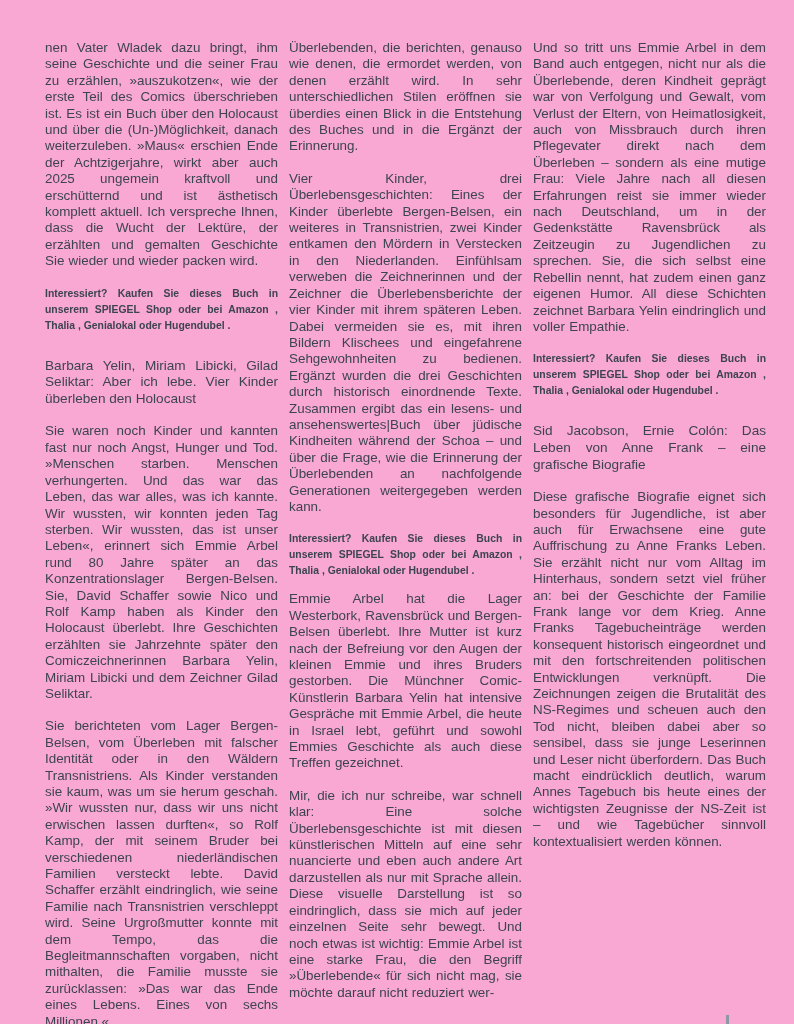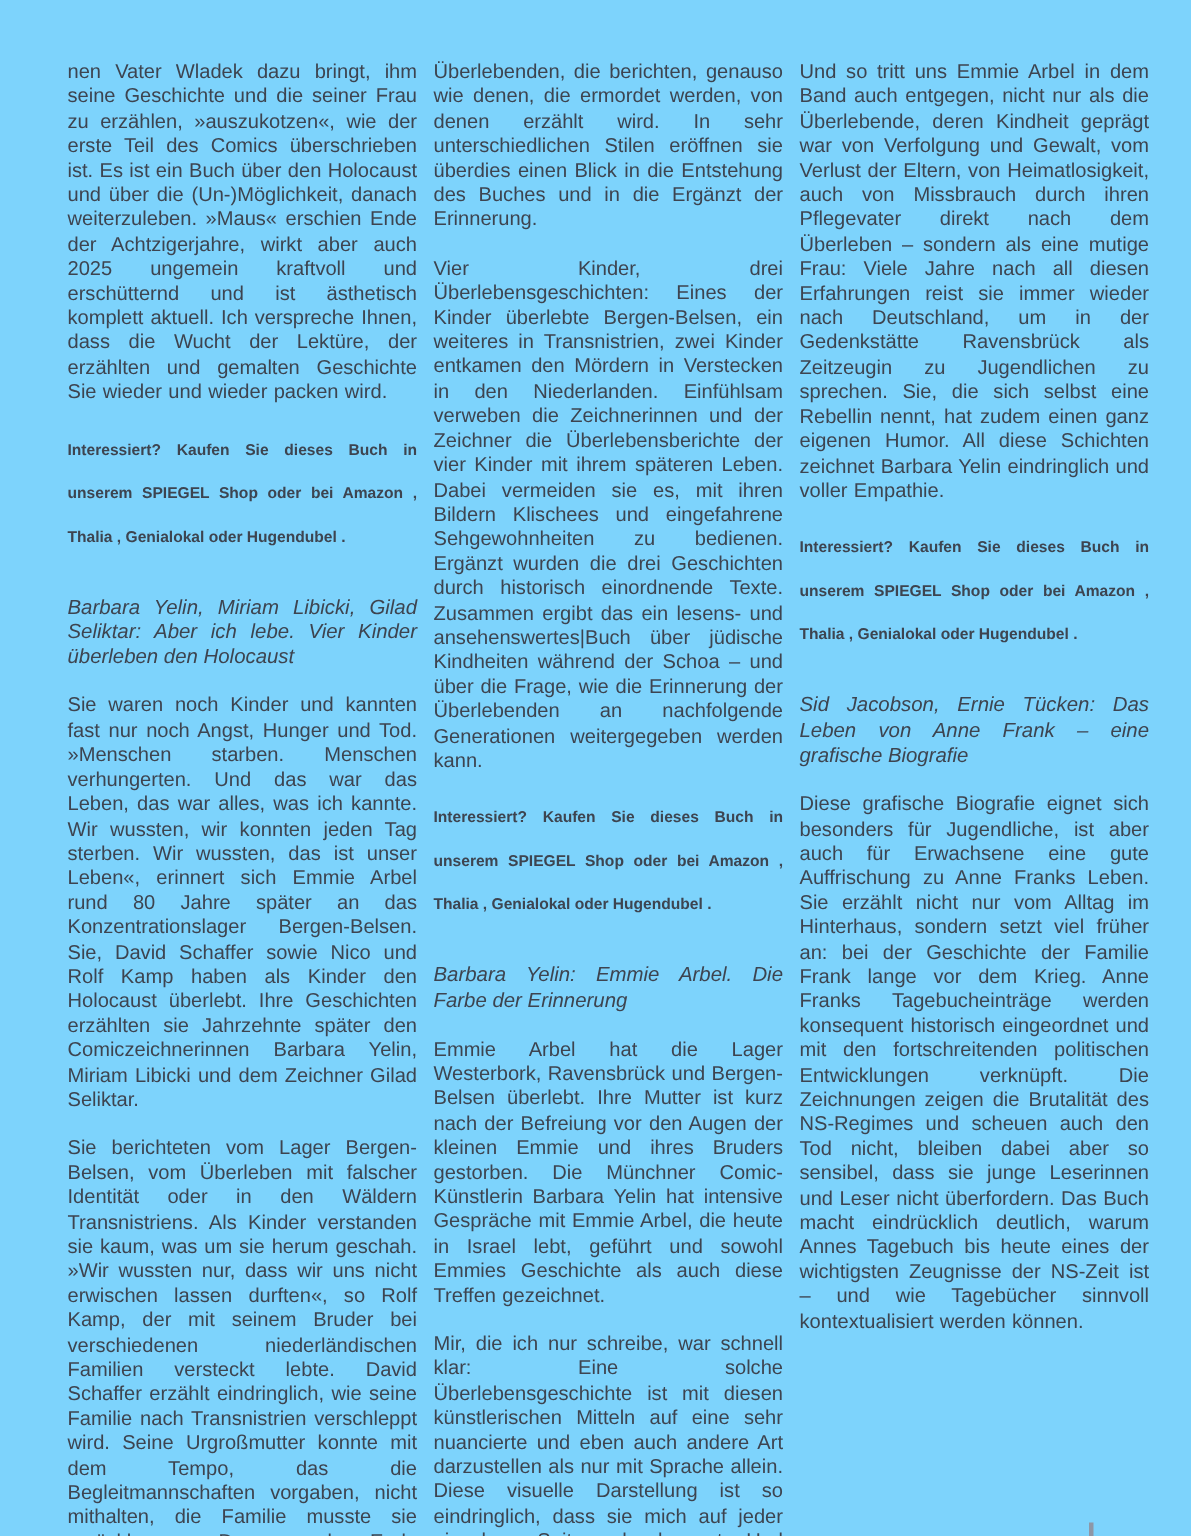--- a/index.html
+++ b/index.html
@@ -4,21 +4,21 @@
 <style>
   html, body {
     margin: 0;
     padding: 0;
     background: #ffffff;
   }
   .page {
     position: relative;
     width: 794px;
     height: 1024px;
-    background: #7dd3fc;
+    background: #f9a8d4;
     overflow: hidden;
     font-family: "Liberation Sans", "DejaVu Sans", sans-serif;
     color: #3d4450;
   }
   .cols {
     position: absolute;
     left: 45px;
     top: 40px;
     display: flex;
     gap: 11px;
@@ -36,27 +36,26 @@
     -webkit-hyphens: auto;
     word-spacing: 0.5px;
   }
   .heading {
     margin: 24px 0 16px 0;
     font-size: 13.6px;
     line-height: 16.6px;
     font-weight: normal;
     text-align: justify;
     hyphens: auto;
-    font-style: italic;
     -webkit-hyphens: auto;
   }
   .note {
     margin: 12px 0 12px 0;
     font-size: 10.4px;
-    line-height: 29px;
+    line-height: 16px;
     font-weight: 700;
     text-align: justify;
     color: #3d4450;
     cursor: pointer;
   }
   .caret {
     position: absolute;
     left: 726px;
     top: 1015px;
     width: 3px;
@@ -76,28 +75,27 @@
       <h2 class="heading">Barbara Yelin, Miriam Libicki, Gilad Seliktar: Aber ich lebe. Vier Kinder überleben den Holocaust</h2>
       <p class="body">Sie waren noch Kinder und kannten fast nur noch Angst, Hunger und Tod. »Menschen starben. Menschen verhungerten. Und das war das Leben, das war alles, was ich kannte. Wir wussten, wir konnten jeden Tag sterben. Wir wussten, das ist unser Leben«, erinnert sich Emmie Arbel rund 80 Jahre später an das Konzentrationslager Bergen-Belsen. Sie, David Schaffer sowie Nico und Rolf Kamp haben als Kinder den Holocaust überlebt. Ihre Geschichten erzählten sie Jahrzehnte später den Comiczeichnerinnen Barbara Yelin, Miriam Libicki und dem Zeichner Gilad Seliktar.</p>
       <p class="body">Sie berichteten vom Lager Bergen-Belsen, vom Überleben mit falscher Identität oder in den Wäldern Transnistriens. Als Kinder verstanden sie kaum, was um sie herum geschah. »Wir wussten nur, dass wir uns nicht erwischen lassen durften«, so Rolf Kamp, der mit seinem Bruder bei verschiedenen niederländischen Familien versteckt lebte. David Schaffer erzählt eindringlich, wie seine Familie nach Transnistrien verschleppt wird. Seine Urgroßmutter konnte mit dem Tempo, das die Begleitmannschaften vorgaben, nicht mithalten, die Familie musste sie zurücklassen: »Das war das Ende eines Lebens. Eines von sechs Millionen.«</p>
 
     </div>
 
     <div class="col">
       <p class="body">Überlebenden, die berichten, genauso wie denen, die ermordet werden, von denen erzählt wird. In sehr unterschiedlichen Stilen eröffnen sie überdies einen Blick in die Entstehung des Buches und in die Ergänzt der Erinnerung.</p>
       <p class="body">Vier Kinder, drei Überlebensgeschichten: Eines der Kinder überlebte Bergen-Belsen, ein weiteres in Transnistrien, zwei Kinder entkamen den Mördern in Verstecken in den Niederlanden. Einfühlsam verweben die Zeichnerinnen und der Zeichner die Überlebensberichte der vier Kinder mit ihrem späteren Leben. Dabei vermeiden sie es, mit ihren Bildern Klischees und eingefahrene Sehgewohnheiten zu bedienen. Ergänzt wurden die drei Geschichten durch historisch einordnende Texte. Zusammen ergibt das ein lesens- und ansehenswertes|Buch über jüdische Kindheiten während der Schoa – und über die Frage, wie die Erinnerung der Überlebenden an nachfolgende Generationen weitergegeben werden kann.</p>
       <p class="note">Interessiert? Kaufen Sie dieses Buch in unserem SPIEGEL Shop oder bei Amazon , Thalia , Genialokal oder Hugendubel .</p>
-      <h2 class="heading">Barbara Yelin: Emmie Arbel. Die Farbe der Erinnerung</h2>
       <p class="body">Emmie Arbel hat die Lager Westerbork, Ravensbrück und Bergen-Belsen überlebt. Ihre Mutter ist kurz nach der Befreiung vor den Augen der kleinen Emmie und ihres Bruders gestorben. Die Münchner Comic-Künstlerin Barbara Yelin hat intensive Gespräche mit Emmie Arbel, die heute in Israel lebt, geführt und sowohl Emmies Geschichte als auch diese Treffen gezeichnet.</p>
       <p class="body">Mir, die ich nur schreibe, war schnell klar: Eine solche Überlebensgeschichte ist mit diesen künstlerischen Mitteln auf eine sehr nuancierte und eben auch andere Art darzustellen als nur mit Sprache allein. Diese visuelle Darstellung ist so eindringlich, dass sie mich auf jeder einzelnen Seite sehr bewegt. Und noch etwas ist wichtig: Emmie Arbel ist eine starke Frau, die den Begriff »Überlebende« für sich nicht mag, sie möchte darauf nicht reduziert wer-</p>
     </div>
 
     <div class="col">
       <p class="body">Und so tritt uns Emmie Arbel in dem Band auch entgegen, nicht nur als die Überlebende, deren Kindheit geprägt war von Verfolgung und Gewalt, vom Verlust der Eltern, von Heimatlosigkeit, auch von Missbrauch durch ihren Pflegevater direkt nach dem Überleben – sondern als eine mutige Frau: Viele Jahre nach all diesen Erfahrungen reist sie immer wieder nach Deutschland, um in der Gedenkstätte Ravensbrück als Zeitzeugin zu Jugendlichen zu sprechen. Sie, die sich selbst eine Rebellin nennt, hat zudem einen ganz eigenen Humor. All diese Schichten zeichnet Barbara Yelin eindringlich und voller Empathie.</p>
       <p class="note">Interessiert? Kaufen Sie dieses Buch in unserem SPIEGEL Shop oder bei Amazon , Thalia , Genialokal oder Hugendubel .</p>
-      <h2 class="heading">Sid Jacobson, Ernie Tücken: Das Leben von Anne Frank – eine grafische Biografie</h2>
+      <h2 class="heading">Sid Jacobson, Ernie Colón: Das Leben von Anne Frank – eine grafische Biografie</h2>
       <p class="body">Diese grafische Biografie eignet sich besonders für Jugendliche, ist aber auch für Erwachsene eine gute Auffrischung zu Anne Franks Leben. Sie erzählt nicht nur vom Alltag im Hinterhaus, sondern setzt viel früher an: bei der Geschichte der Familie Frank lange vor dem Krieg. Anne Franks Tagebucheinträge werden konsequent historisch eingeordnet und mit den fortschreitenden politischen Entwicklungen verknüpft. Die Zeichnungen zeigen die Brutalität des NS-Regimes und scheuen auch den Tod nicht, bleiben dabei aber so sensibel, dass sie junge Leserinnen und Leser nicht überfordern. Das Buch macht eindrücklich deutlich, warum Annes Tagebuch bis heute eines der wichtigsten Zeugnisse der NS-Zeit ist – und wie Tagebücher sinnvoll kontextualisiert werden können.</p>
     </div>
 
   </div>
 
   <div class="caret"></div>
 </div>
 
 </body></html>

